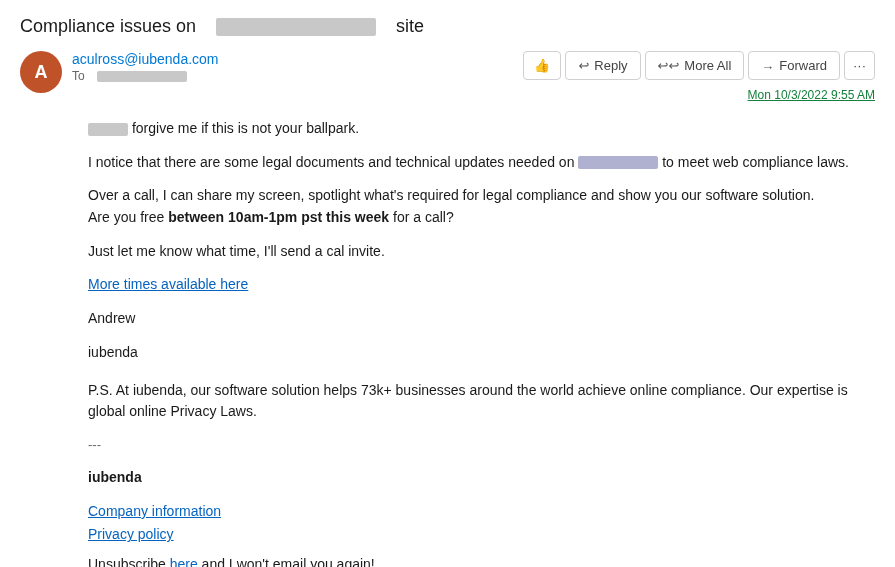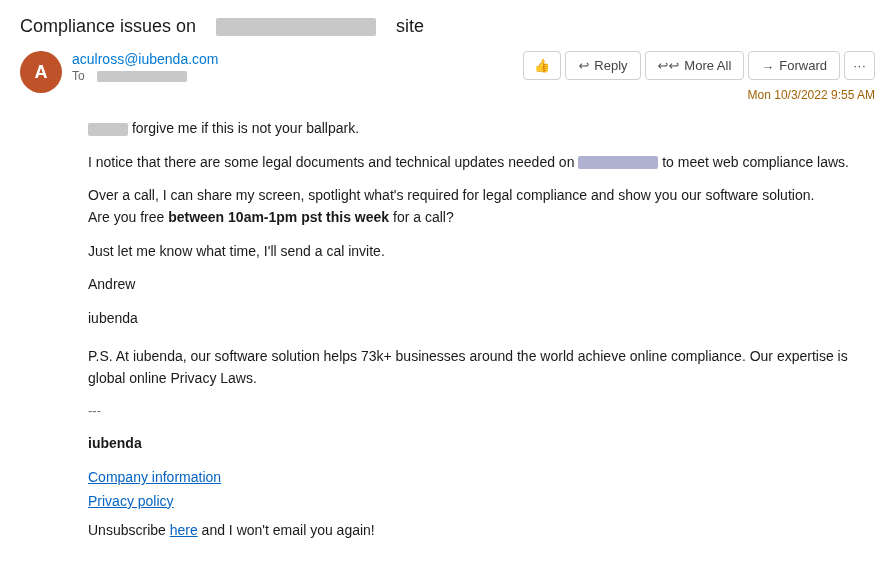--- a/index.html
+++ b/index.html
@@ -111,21 +111,22 @@
       padding: 6px 8px;
     }
     .header-right {
       display: flex;
       flex-direction: column;
       align-items: flex-end;
       gap: 8px;
     }
     .timestamp {
       font-size: 12px;
-      color: #a16207;
+      color: #15803d;
+      text-decoration: underline;
     }
     .email-body {
       padding-left: 52px;
       line-height: 1.55;
       color: #1a1a1a;
     }
     .email-body p {
       margin-bottom: 12px;
       padding-left: 16px;
     }
@@ -239,20 +240,23 @@
       <span>to meet web compliance laws.</span>
     </p>
 
     <p>
       <span>Over a call, I can share my screen, spotlight what's required for legal compliance and show you our software solution.</span><br>
       <span>Are you free </span><span class="bold">between 10am-1pm pst this week</span><span> for a call?</span>
     </p>
 
     <p>Just let me know what time, I'll send a cal invite.</p>
 
+    <p>
+      <a class="link">More times available here</a>
+    </p>
 
     <p style="margin-bottom:12px;">Andrew</p>
     <p style="margin-bottom:16px;">iubenda</p>
 
     <p class="ps-section">P.S. At iubenda, our software solution helps 73k+ businesses around the world achieve online compliance. Our expertise is global online Privacy Laws.</p>
 
     <div class="signature-section">
       <p class="divider-text">---</p>
       <p class="company-name-bold">iubenda</p>
       <p style="margin-bottom:2px;">

